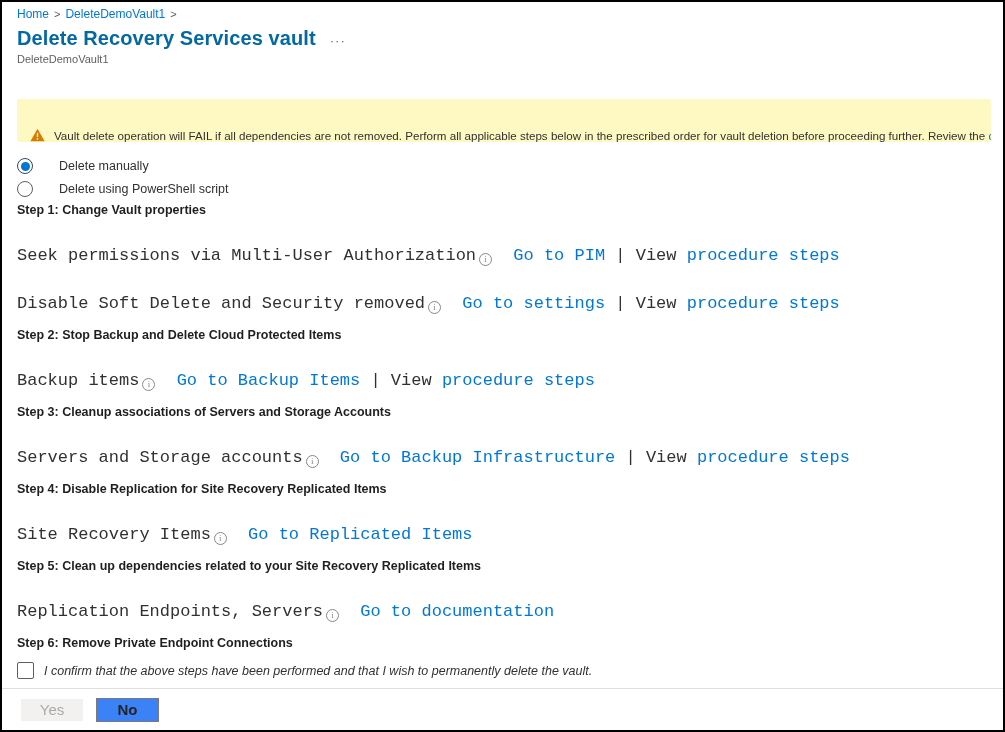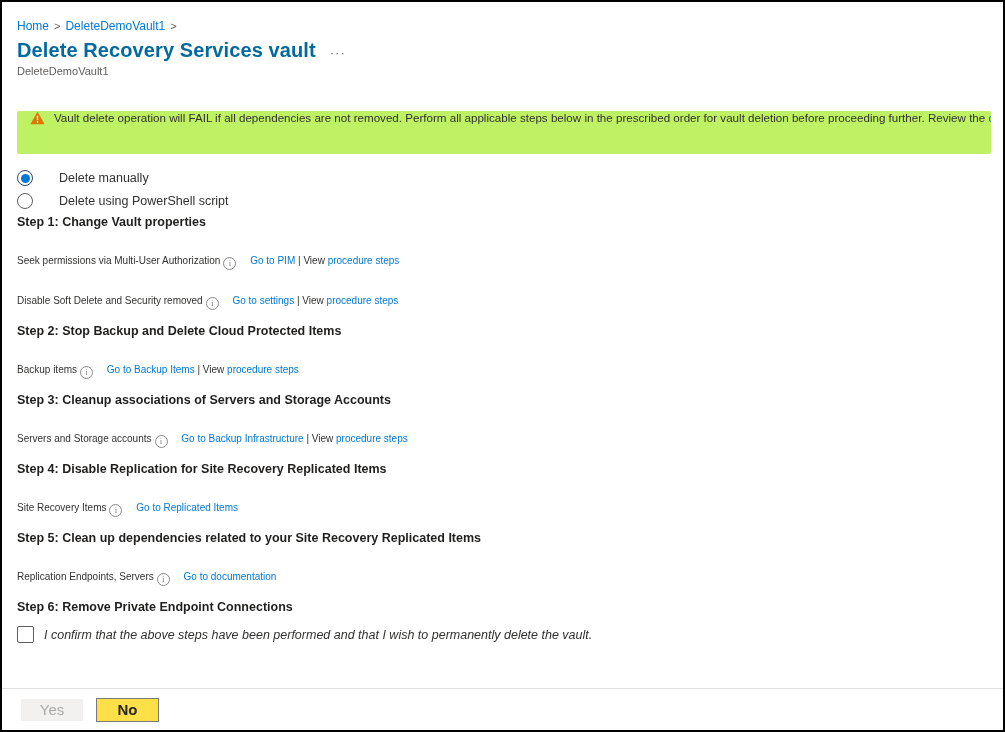--- a/index.html
+++ b/index.html
@@ -10,38 +10,38 @@
     height: 732px;
     border: 2px solid #000;
     background: #fff;
     overflow: hidden;
     font-family: "Liberation Sans", sans-serif;
     color: #323130;
   }
   .main { padding: 0 12px 0 15px; }
 
   
-  .breadcrumb { padding-top: 16px; font-size: 12px; line-height: 16px; }
+  .breadcrumb { padding-top: 4px; font-size: 12px; line-height: 16px; }
   .breadcrumb a { color: #0078d4; text-decoration: none; cursor: pointer; }
   .crumb-sep { color: #605e5c; margin: 0 5px; font-size: 11px; }
 
   
   .title-row { display: flex; align-items: center; margin-top: 5px; }
   .page-title { font-size: 20px; font-weight: 700; color: #0369a1; letter-spacing: 0.1px; margin: 0; }
   .more-btn { margin-left: 14px; color: #605e5c; font-size: 13px; letter-spacing: 1px; cursor: pointer; line-height: 10px; padding-top: 4px; }
   .subtitle { margin-top: 3px; font-size: 11px; color: #605e5c; }
 
   
   .banner {
     margin-top: 34px;
     height: 43px;
-    background: #bef264;
+    background: #fef9c3;
     border-radius: 2px;
     display: flex;
-    align-items: flex-start;
+    align-items: flex-end;
     padding: 0 12px 0 13px;
     white-space: nowrap;
     overflow: hidden;
     font-size: 11.6px;
     color: #323130;
   }
   .banner .warn-svg { flex: 0 0 auto; margin-right: 9px; display: block; }
   .banner a { color: #0078d4; text-decoration: none; cursor: pointer; }
   .banner span { white-space: pre; }
 
@@ -54,21 +54,21 @@
     display: inline-flex; align-items: center; justify-content: center;
     flex: 0 0 auto;
   }
   .radio.selected { border-color: #32475f; }
   .radio .dot { width: 9px; height: 9px; border-radius: 50%; background: #0078d4; }
   .radio-label { margin-left: 26px; font-size: 12.5px; }
 
   
   .step-heading { margin: 13px 0 0 0; font-size: 12.5px; font-weight: 700; color: #201f1e; line-height: 16px; }
   .step-heading.first { margin-top: 0; }
-  .row { margin-top: 23px; font-size: 10px; line-height: 16px; color: #323130; }
+  .row { margin-top: 30px; font-size: 17px; line-height: 16px; color: #323130; font-family: Liberation Mono, monospace; }
   .row a { color: #0078d4; text-decoration: none; cursor: pointer; }
   .row .go-link { margin-left: 11px; }
   .info-icon {
     display: inline-block; width: 13px; height: 13px;
     border: 1px solid #8a8886; border-radius: 50%;
     margin-left: 3px; vertical-align: -2px;
     text-align: center; line-height: 11px;
     font-size: 9px; color: #8a8886; cursor: pointer;
   }
   .info-icon::after { content: "i"; font-family: "Liberation Serif", serif; }
@@ -89,21 +89,21 @@
     display: flex; align-items: center;
     padding-left: 19px;
   }
   .btn { font-family: "Liberation Sans", sans-serif; font-size: 15px; cursor: pointer; }
   .btn-yes {
     width: 62px; height: 22px;
     background: #f2f1f0; color: #acaaa8; border: none;
   }
   .btn-no {
     width: 63px; height: 24px; margin-left: 13px;
-    background: #fde047; color: #252423; border: 1px solid #7b7875;
+    background: #3b82f6; color: #252423; border: 1px solid #7b7875;
     font-weight: 700;
   }
 </style>
 </head>
 <body>
 
 <div class="page">
   <div class="main">
 
     <div class="breadcrumb">

